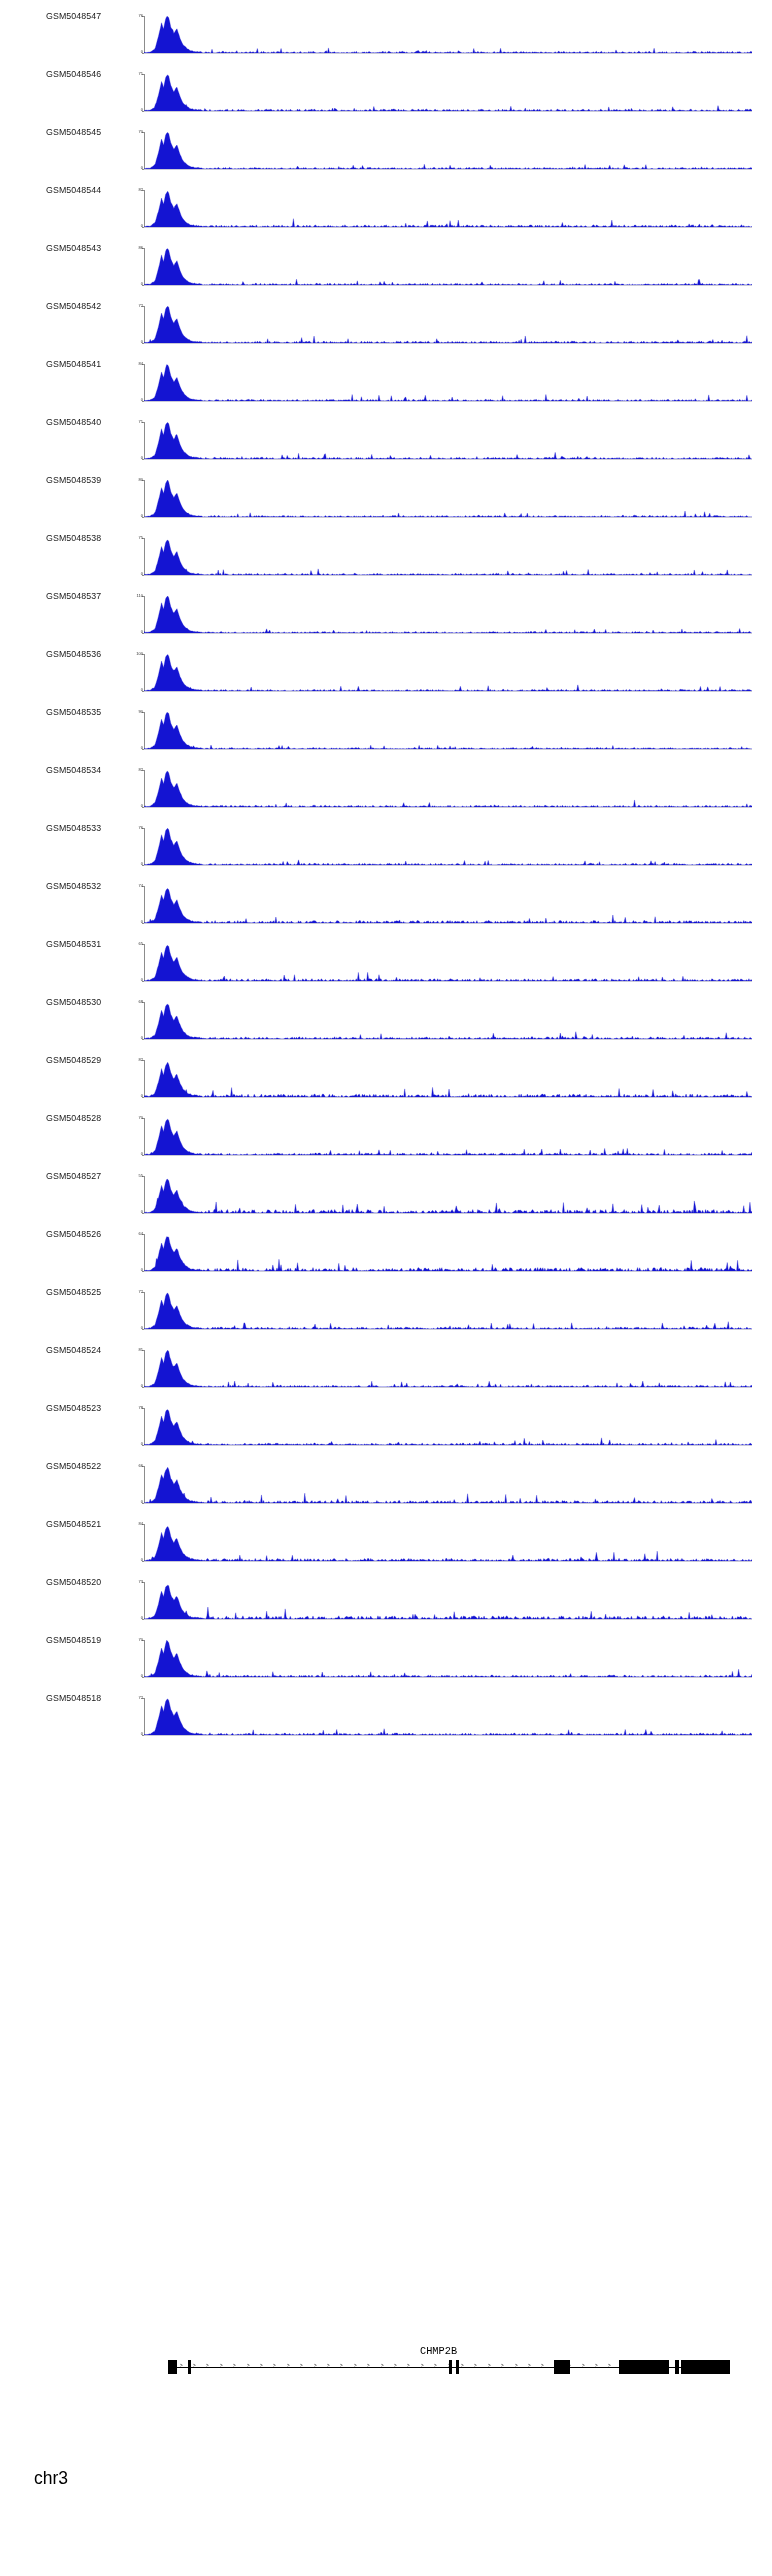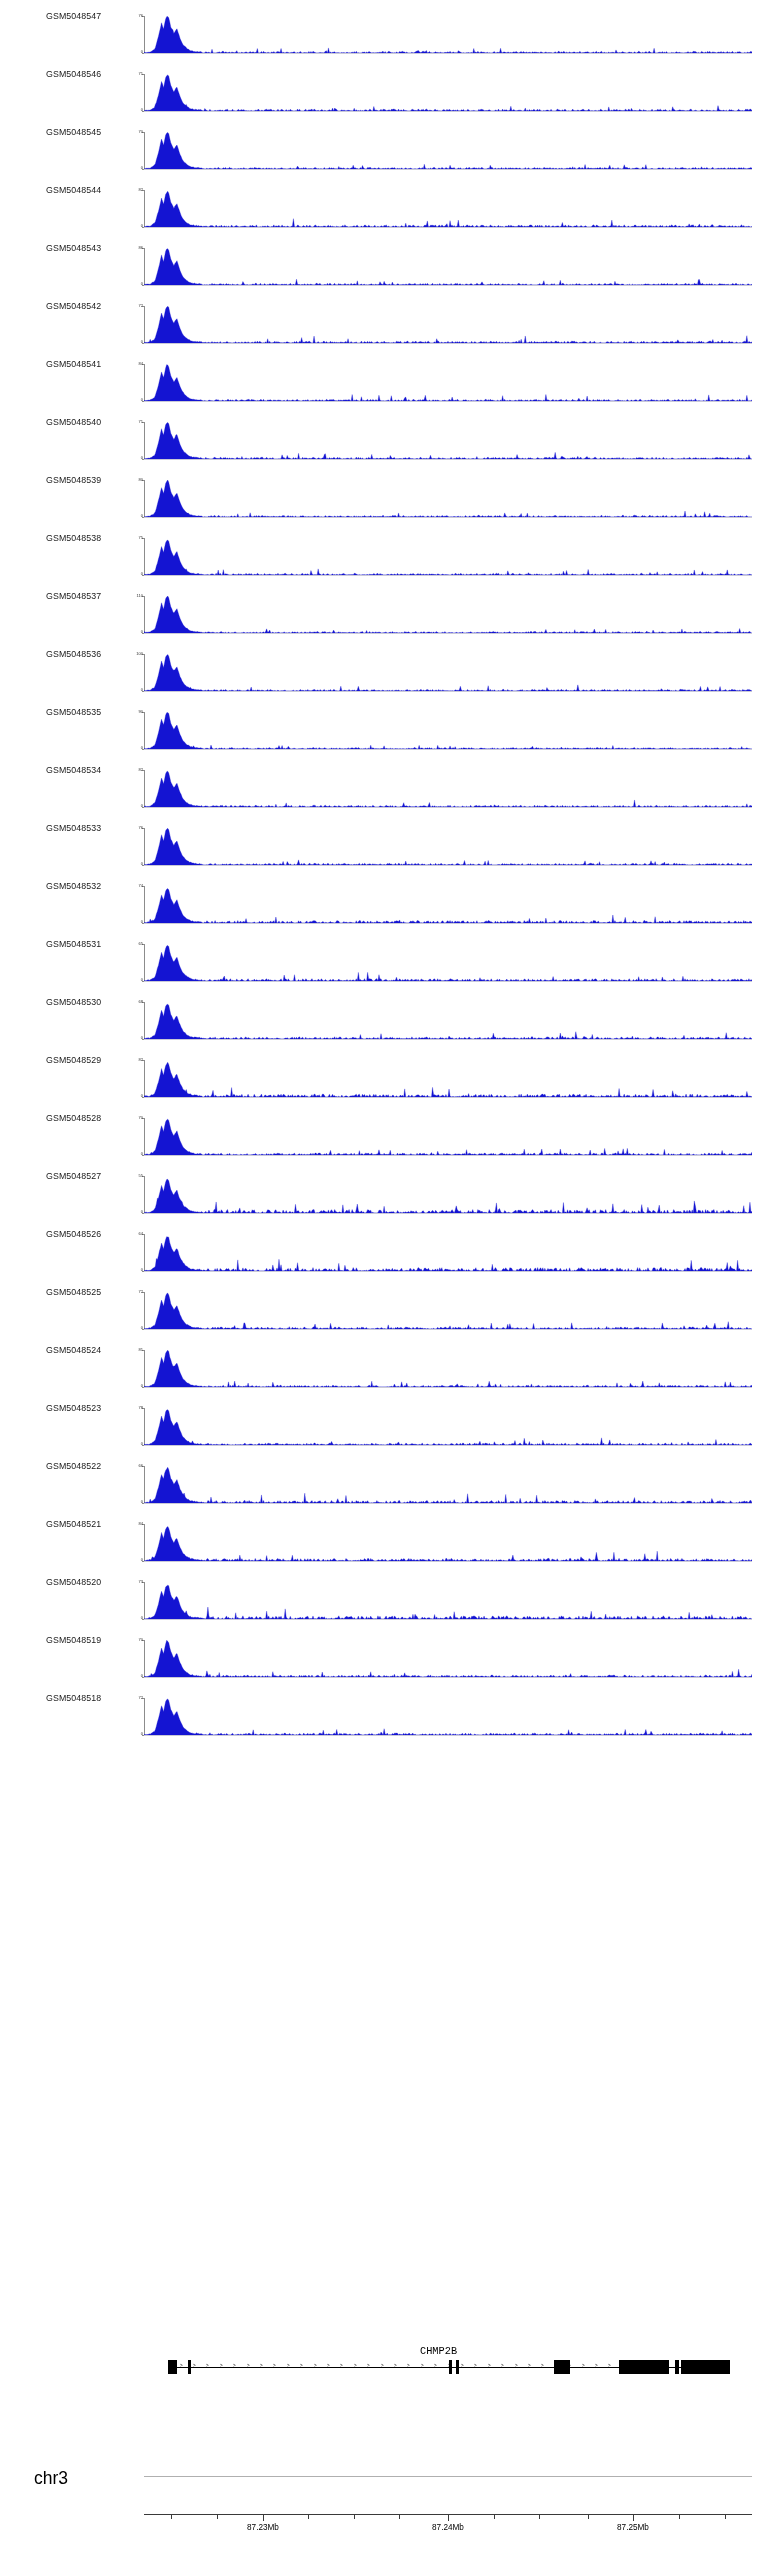--- a/index.html
+++ b/index.html
@@ -737,36 +737,16 @@
         <div class="exon" style="left: 312px; width: 3.3px; height: 14.4px; top: 29px;"></div>
         <div class="exon" style="left: 410px; width: 16px; height: 14.4px; top: 29px;"></div>
         <div class="exon" style="left: 475px; width: 50px; height: 14.4px; top: 29px;"></div>
         <div class="exon" style="left: 531px; width: 3.6px; height: 14.4px; top: 29px;"></div>
         <div class="exon" style="left: 537px; width: 49px; height: 14.4px; top: 29px;"></div>
       </div>
   </div>
 
   <div id="chrom-panel">
     <div class="chrom-label">chr3</div>
-    <div class="chrom-inner">
-      <div class="chrom-line"></div>
-      <div class="genome-axis-line"></div>
-    <div class="genome-tick" style="left: 27px;"></div>
-        <div class="genome-tick" style="left: 73px;"></div>
-        <div class="genome-tick major" style="left: 119px;"></div>
-        <div class="genome-tick" style="left: 164px;"></div>
-        <div class="genome-tick" style="left: 210px;"></div>
-        <div class="genome-tick" style="left: 255px;"></div>
-        <div class="genome-tick major" style="left: 304px;"></div>
-        <div class="genome-tick" style="left: 350px;"></div>
-        <div class="genome-tick" style="left: 395px;"></div>
-        <div class="genome-tick" style="left: 444px;"></div>
-        <div class="genome-tick major" style="left: 489px;"></div>
-        <div class="genome-tick" style="left: 535px;"></div>
-        <div class="genome-tick" style="left: 581px;"></div>
-        <div class="genome-tick-label" style="left: 119px;">87.23Mb</div>
-        <div class="genome-tick-label" style="left: 304px;">87.24Mb</div>
-        <div class="genome-tick-label" style="left: 489px;">87.25Mb</div>
-      </div>
   </div>
 
 </div>
 
 
 </body></html>

